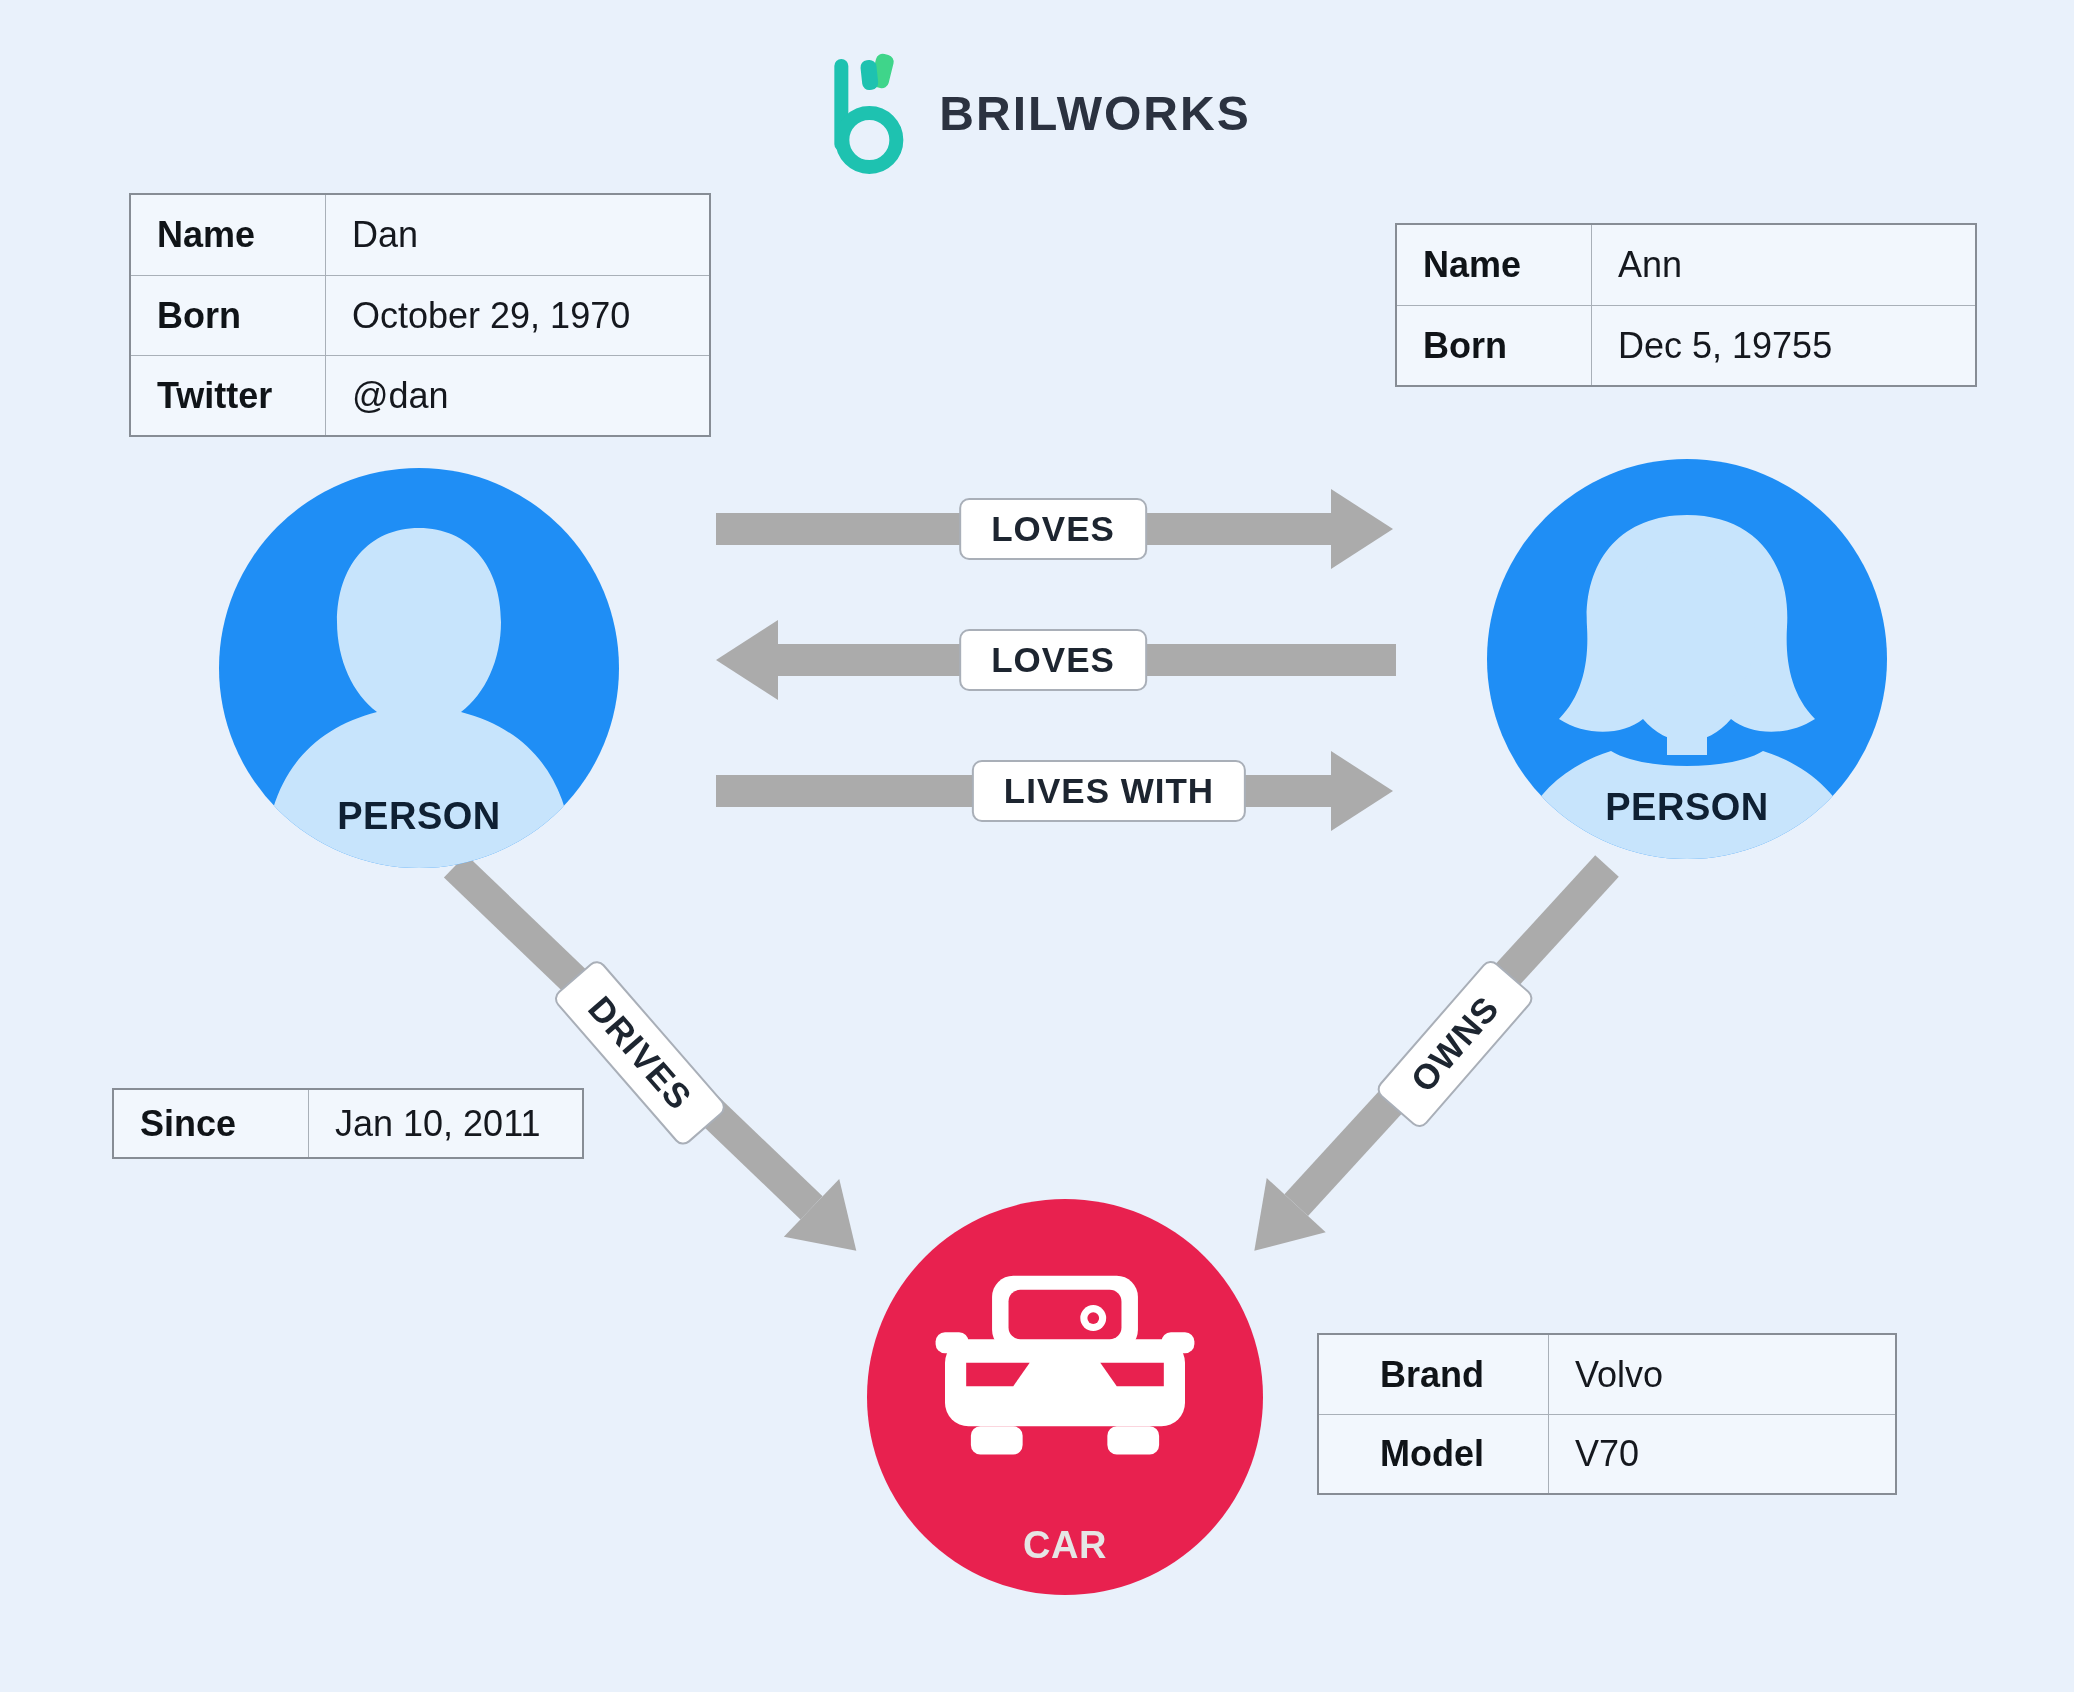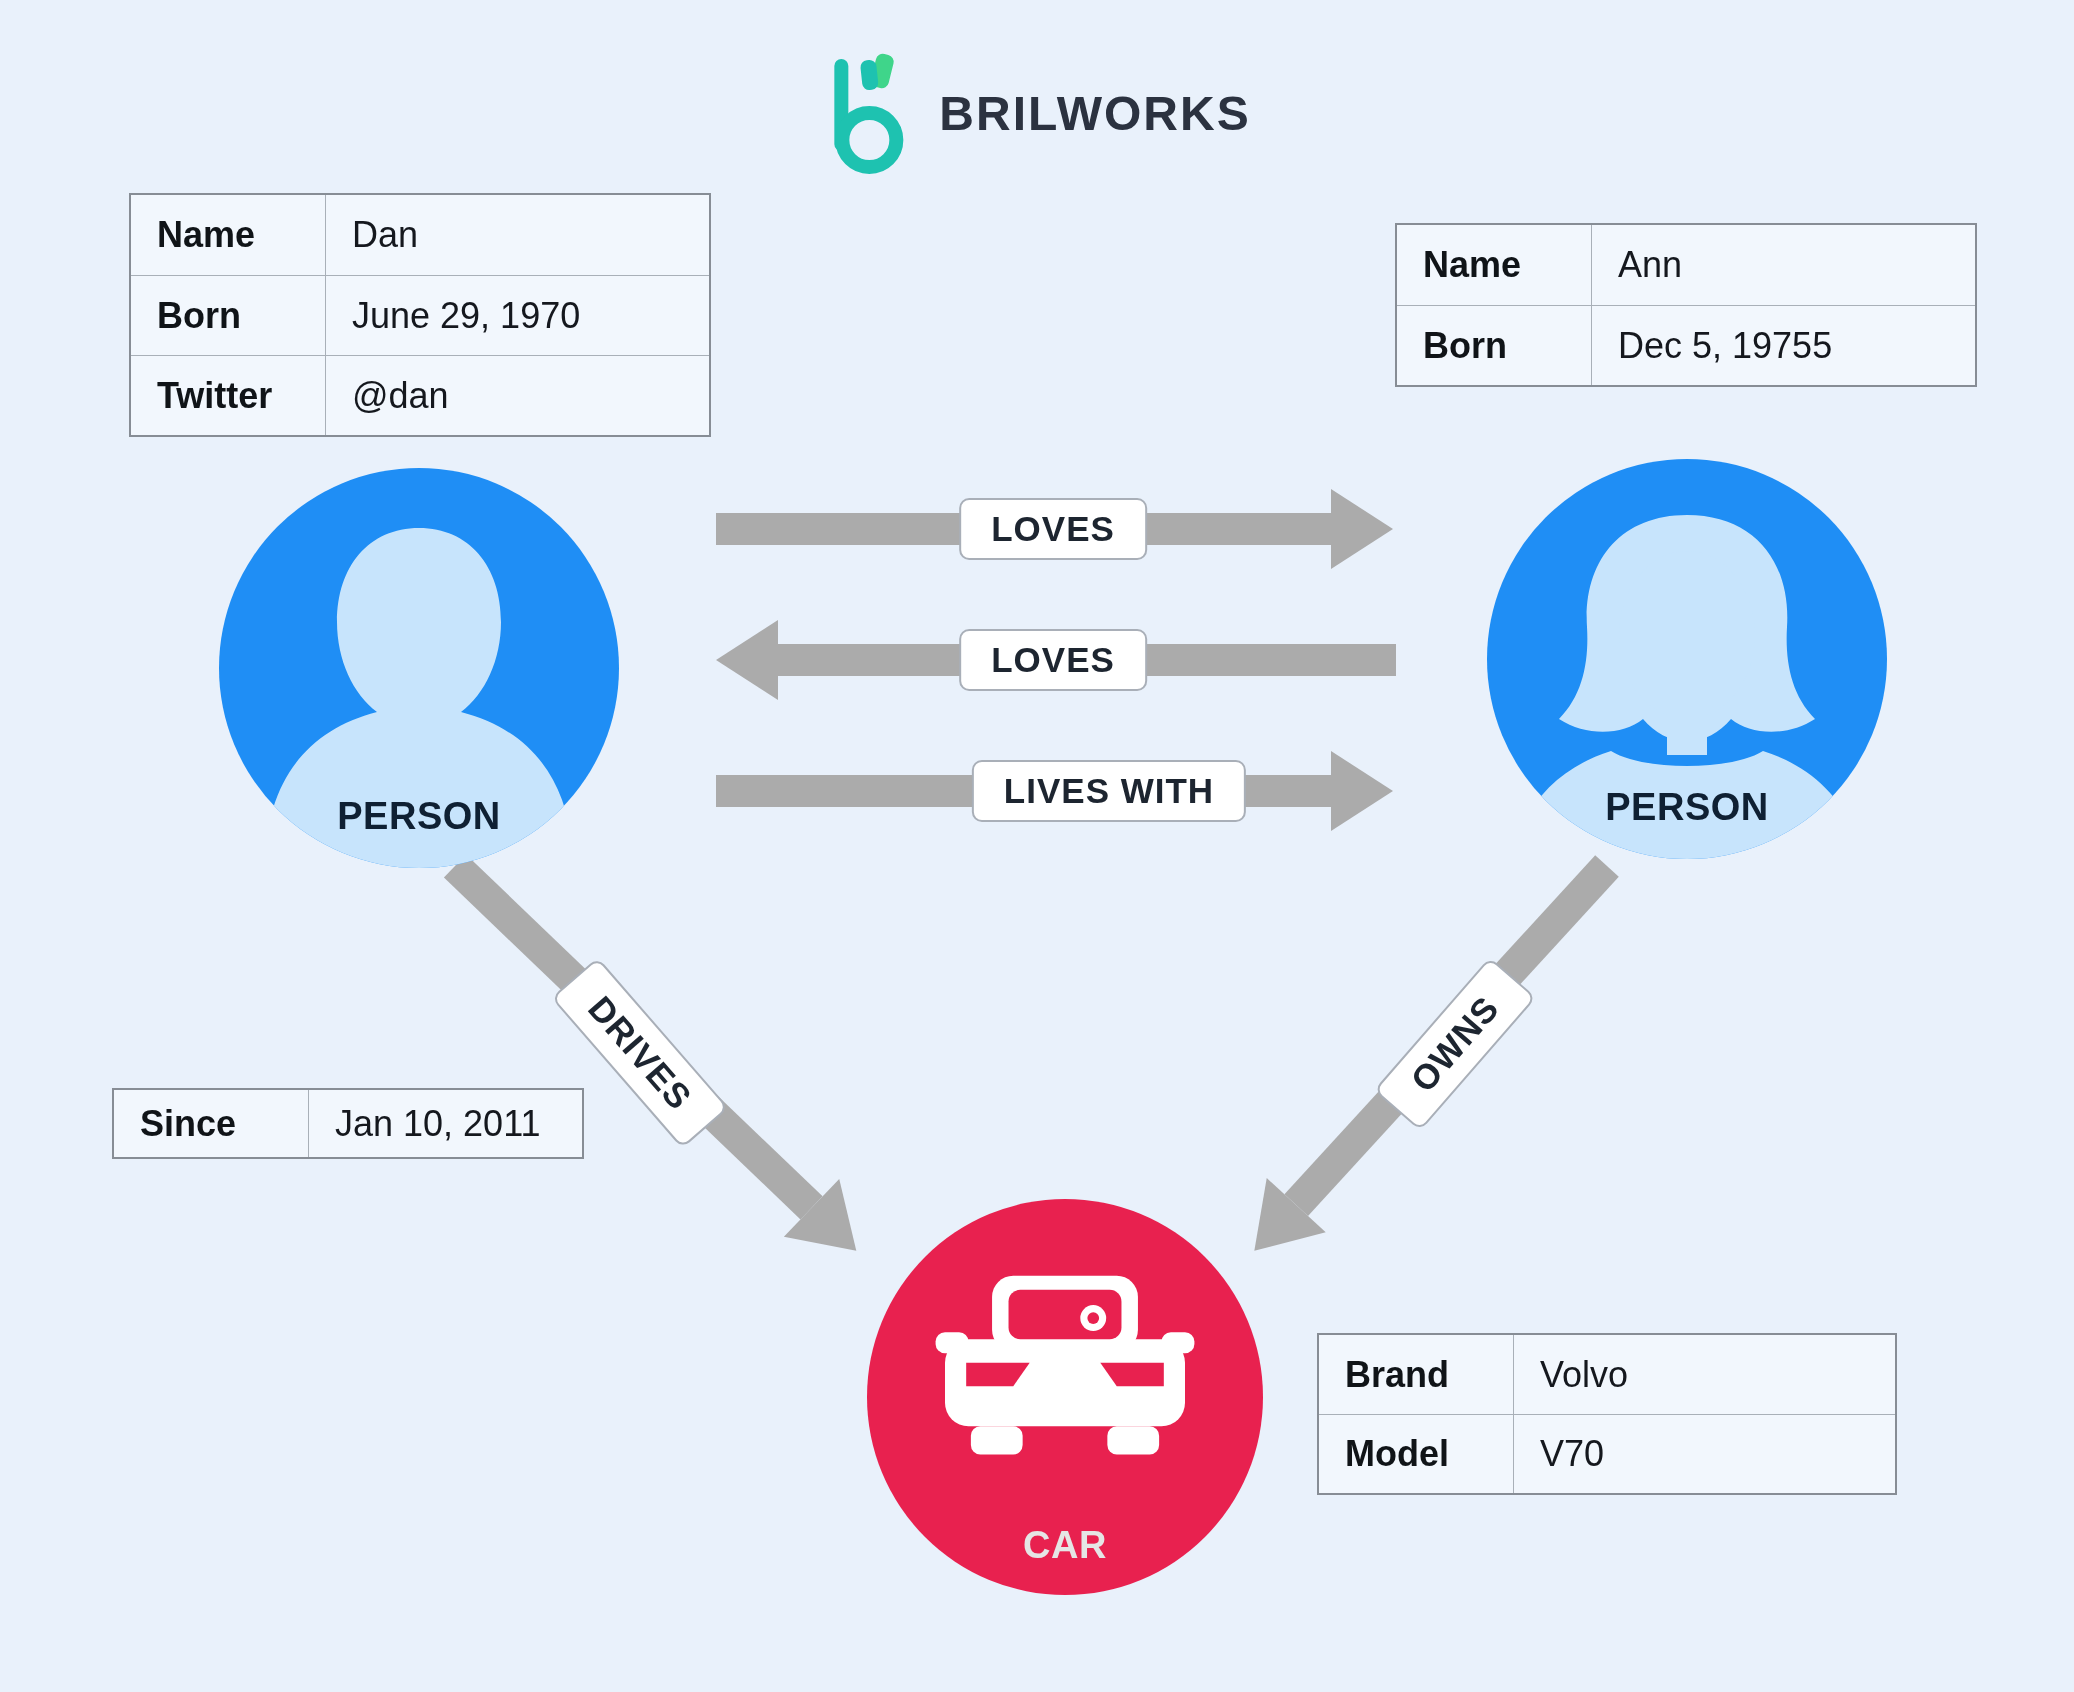--- a/index.html
+++ b/index.html
@@ -23,21 +23,21 @@
   .ptable .cell-label {
     width:195px; flex:0 0 195px; font-weight:700; font-size:36px;
     display:flex; align-items:center; padding-left:26px;
     border-right:1px solid #a9b0b8; color:#101418;
   }
   .ptable .cell-value {
     flex:1; font-size:36px; display:flex; align-items:center; padding-left:26px;
     color:#15181e;
   }
   .t-since .row { height:67px; }
-  .t-car .row { height:79px; }
+  .t-car .row { height:79px;padding-left:35px; }
 
   
   .arrow { position:absolute; height:0; transform-origin:left center; }
   .arrow .shaft { position:absolute; left:0; right:62px; top:-16px; height:32px; background:#ababab; }
   .arrow .head {
     position:absolute; right:0; top:-40px; width:0; height:0;
     border-top:40px solid transparent; border-bottom:40px solid transparent;
     border-left:62px solid #ababab;
   }
 
@@ -145,21 +145,21 @@
   <div class="rel-label rot-drives" style="left:640px; top:1053px;">DRIVES</div>
   <div class="rel-label rot-owns" style="left:1455px; top:1044px;">OWNS</div>
 
   <div class="ptable" style="left:129px; top:193px; width:582px;">
     <div class="row">
       <div class="cell-label">Name</div>
       <div class="cell-value">Dan</div>
     </div>
     <div class="row">
       <div class="cell-label">Born</div>
-      <div class="cell-value">June 29, 1970</div>
+      <div class="cell-value">October 29, 1970</div>
     </div>
     <div class="row">
       <div class="cell-label">Twitter</div>
       <div class="cell-value">@dan</div>
     </div>
   </div>
 
   <div class="ptable" style="left:1395px; top:223px; width:582px;">
     <div class="row">
       <div class="cell-label">Name</div>

